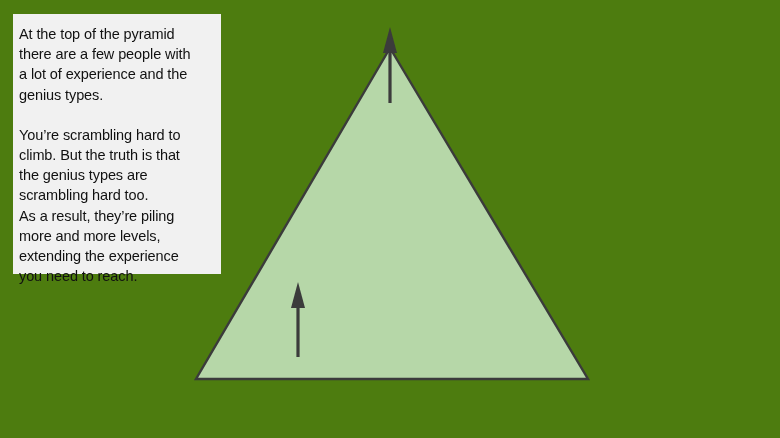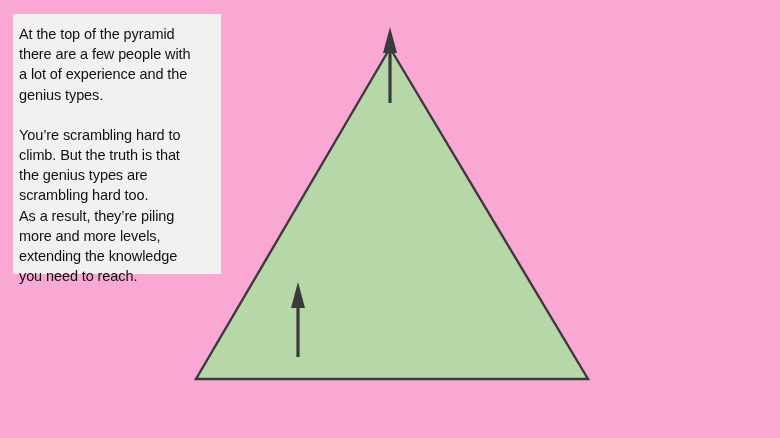--- a/index.html
+++ b/index.html
@@ -10,21 +10,21 @@
     width: 780px;
     height: 438px;
     background: #f8f8f8;
     font-family: "Liberation Sans", sans-serif;
     overflow: hidden;
   }
   #stage {
     position: relative;
     width: 780px;
     height: 438px;
-    background: #f9a8d4;
+    background: #4d7c0f;
   }
   #annotation-panel {
     position: absolute;
     left: 13px;
     top: 14px;
     width: 208px;
     height: 260px;
     background: #f1f1f1;
     box-sizing: border-box;
     padding: 10px 6px 8px 6px;
@@ -83,18 +83,18 @@
 there are a few people with
 a lot of experience and the
 genius types.</p>
     <div class="annot-gap"></div>
     <p class="annot-para">You’re scrambling hard to
 climb. But the truth is that
 the genius types are
 scrambling hard too.
 As a result, they’re piling
 more and more levels,
-extending the knowledge
+extending the experience
 you need to reach.</p>
   </div>
 
 
 </div>
 
 </body></html>

